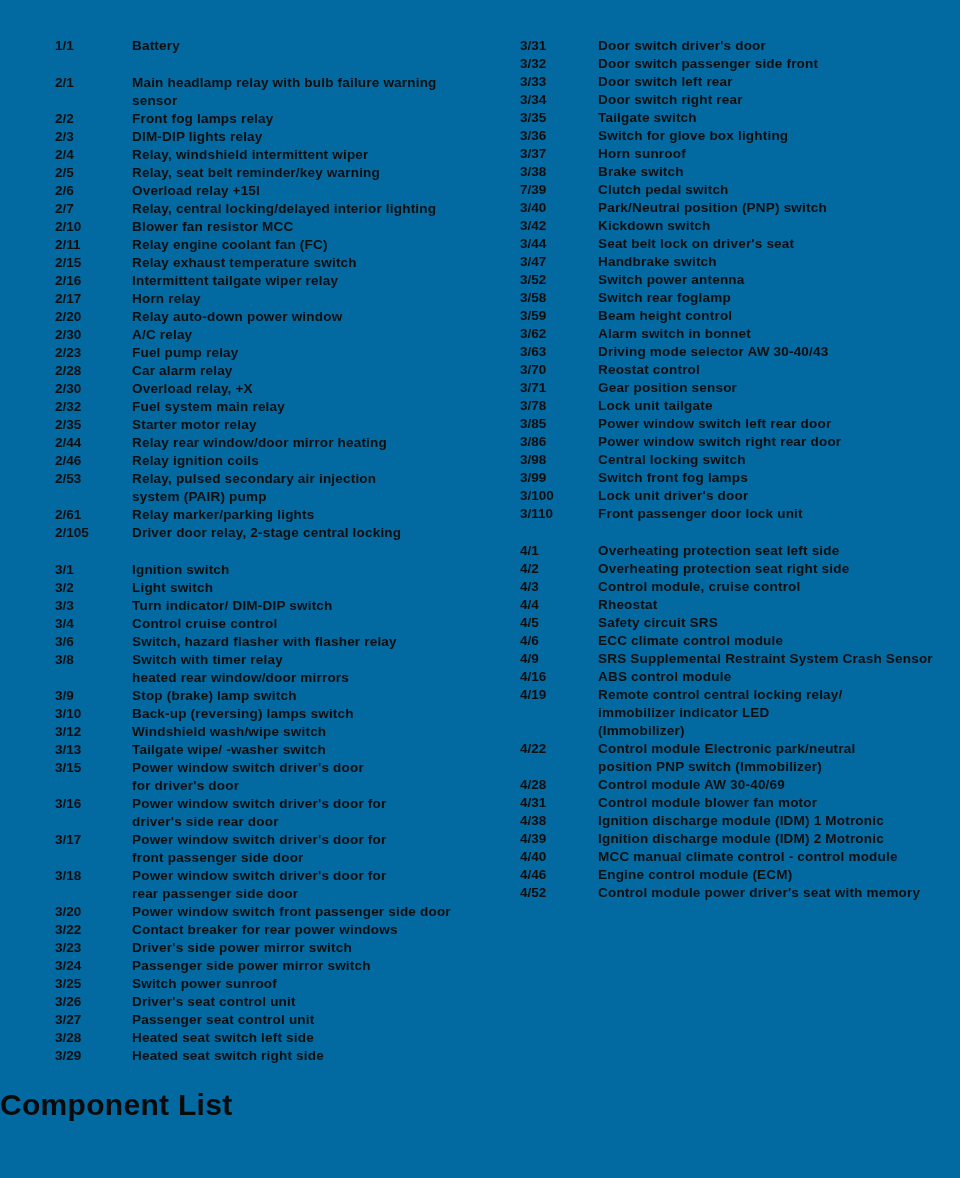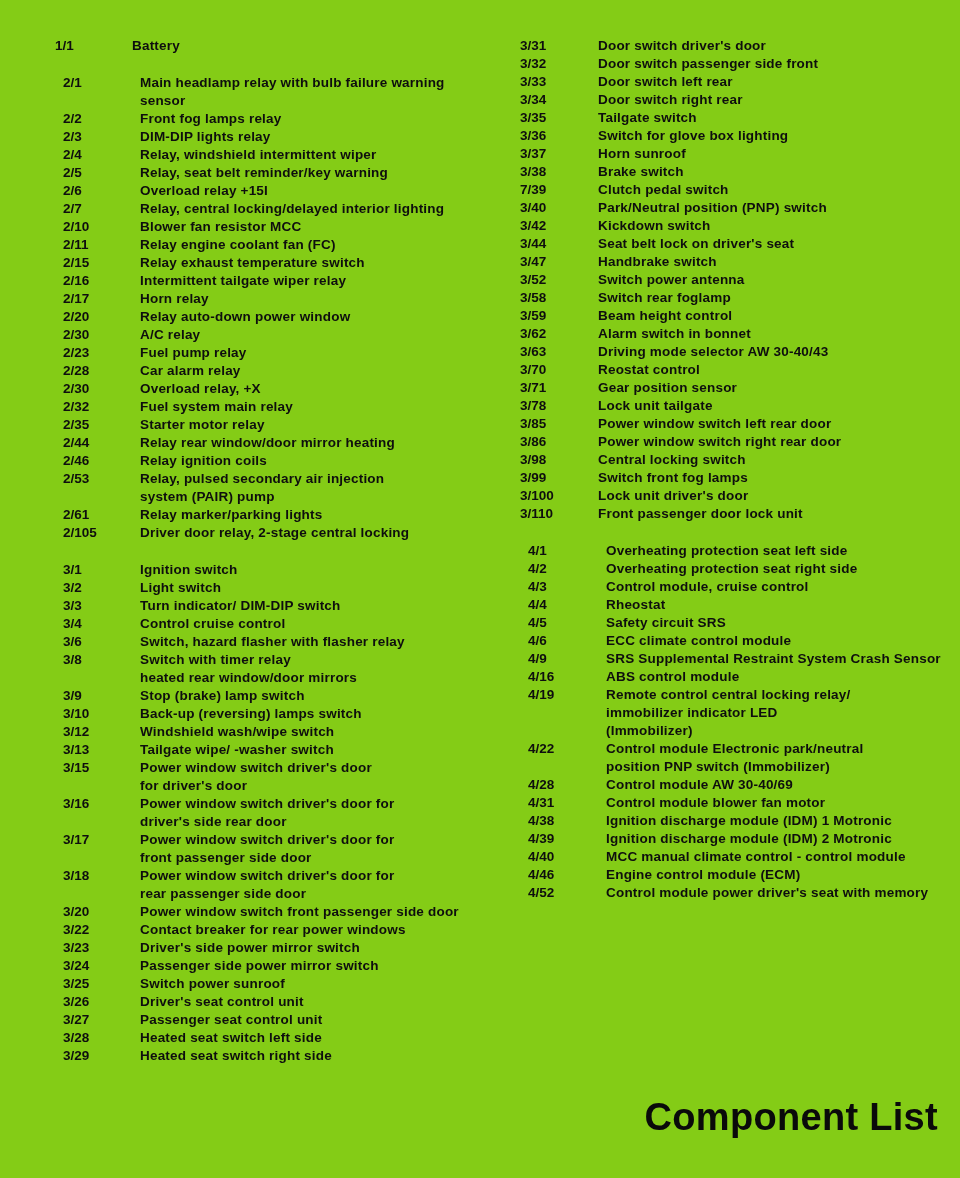--- a/index.html
+++ b/index.html
@@ -4,53 +4,53 @@
 <style>
   html, body {
     margin: 0;
     padding: 0;
     background: #fdfdfc;
   }
   .page {
     position: relative;
     width: 960px;
     height: 1178px;
-    background: #84cc16;
+    background: #0369a1;
     font-family: "Liberation Sans", sans-serif;
     font-weight: bold;
     color: #0e0e0e;
     overflow: hidden;
   }
   .col {
     position: absolute;
     top: 37px;
   }
   .col-left  { left: 55px;  width: 445px; }
   .col-right { left: 520px; width: 440px; }
-  .group + .group { margin-top: 19px; margin-left: 8px; }
+  .group + .group { margin-top: 19px; }
   .entry {
     display: flex;
     align-items: flex-start;
     font-size: 13.5px;
     line-height: 18px;
   }
   .col-left  .entry .code { flex: 0 0 77px; }
   .col-right .entry .code { flex: 0 0 78px; }
   .entry .desc {
     white-space: pre-line;
     letter-spacing: 0.2px;
   }
   .page-title {
     position: absolute;
     top: 1088px;
     left: 0;
     width: 930px;
-    margin: 8px;
-    text-align: right;
-    font-size: 38px;
+    margin: 0;
+    text-align: left;
+    font-size: 30px;
     letter-spacing: 0.3px;
     color: #0a0a0a;
   }
 </style>
 </head>
 <body>
 
 <div class="page">
   <div class="col col-left">
       <div class="group">

